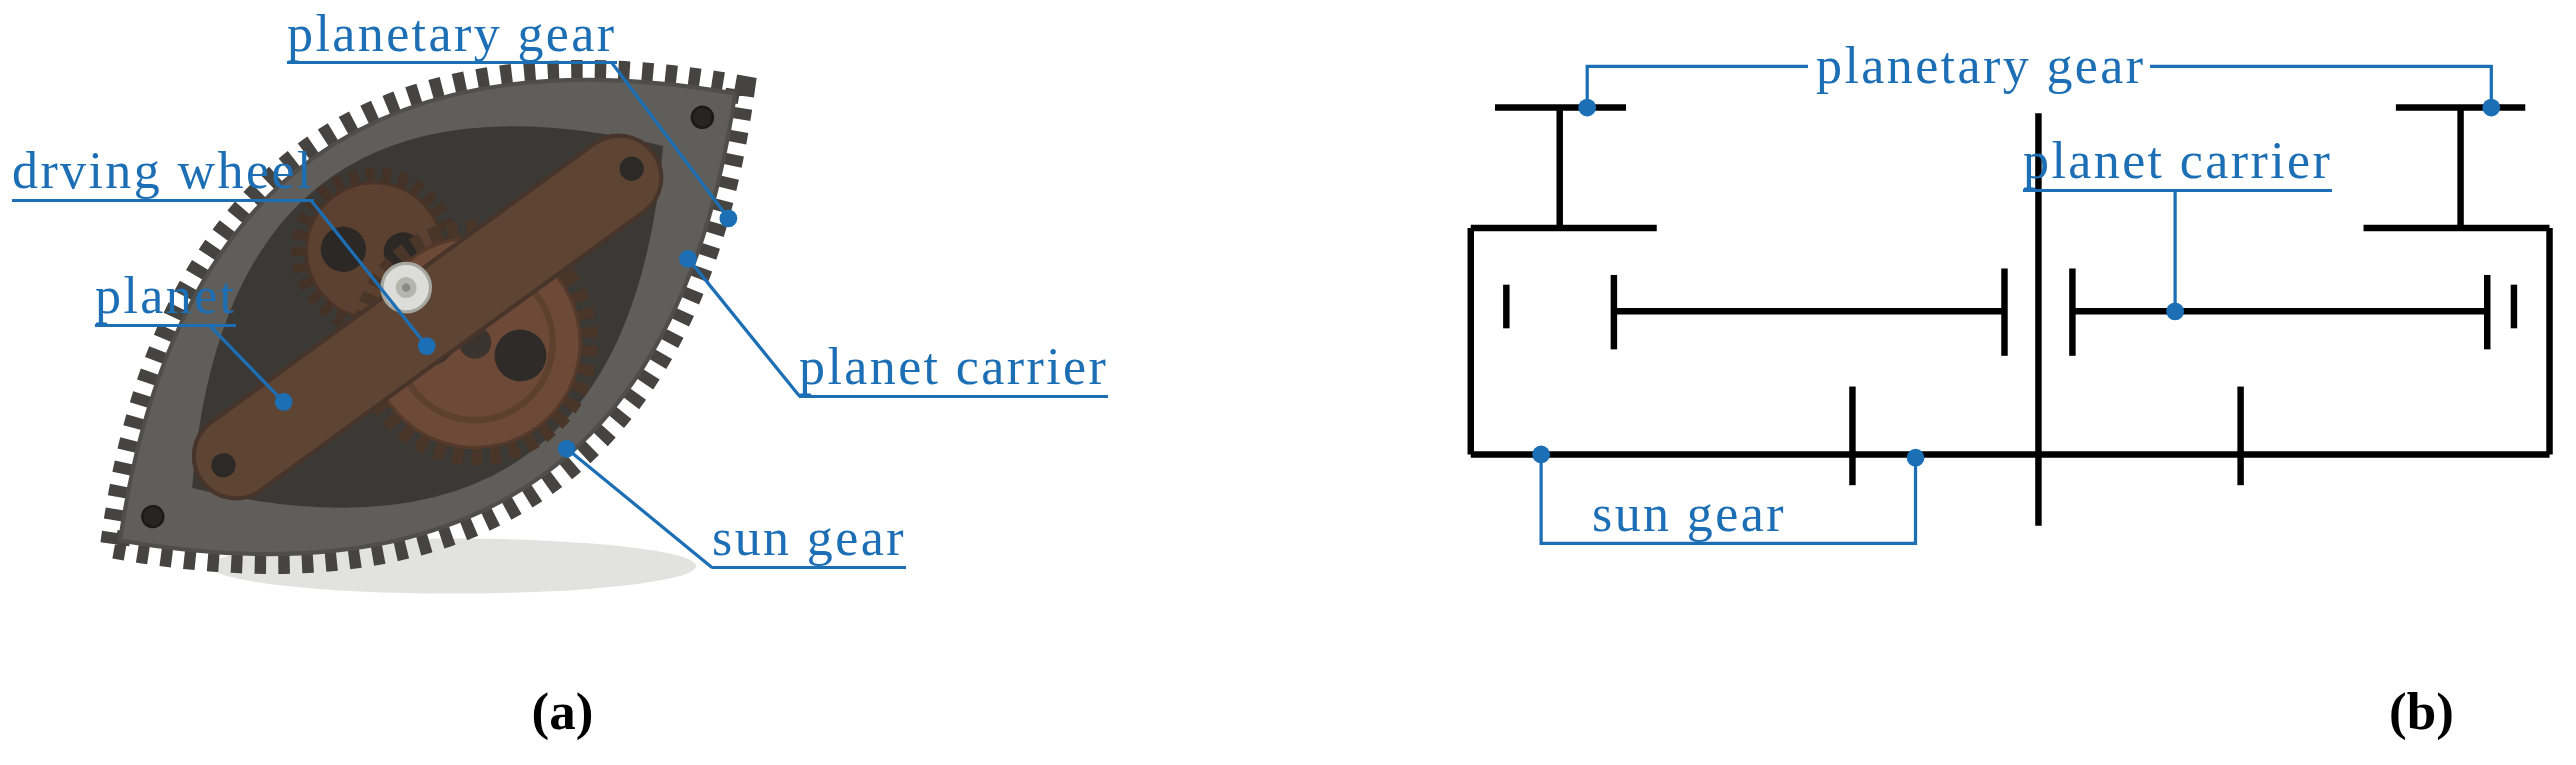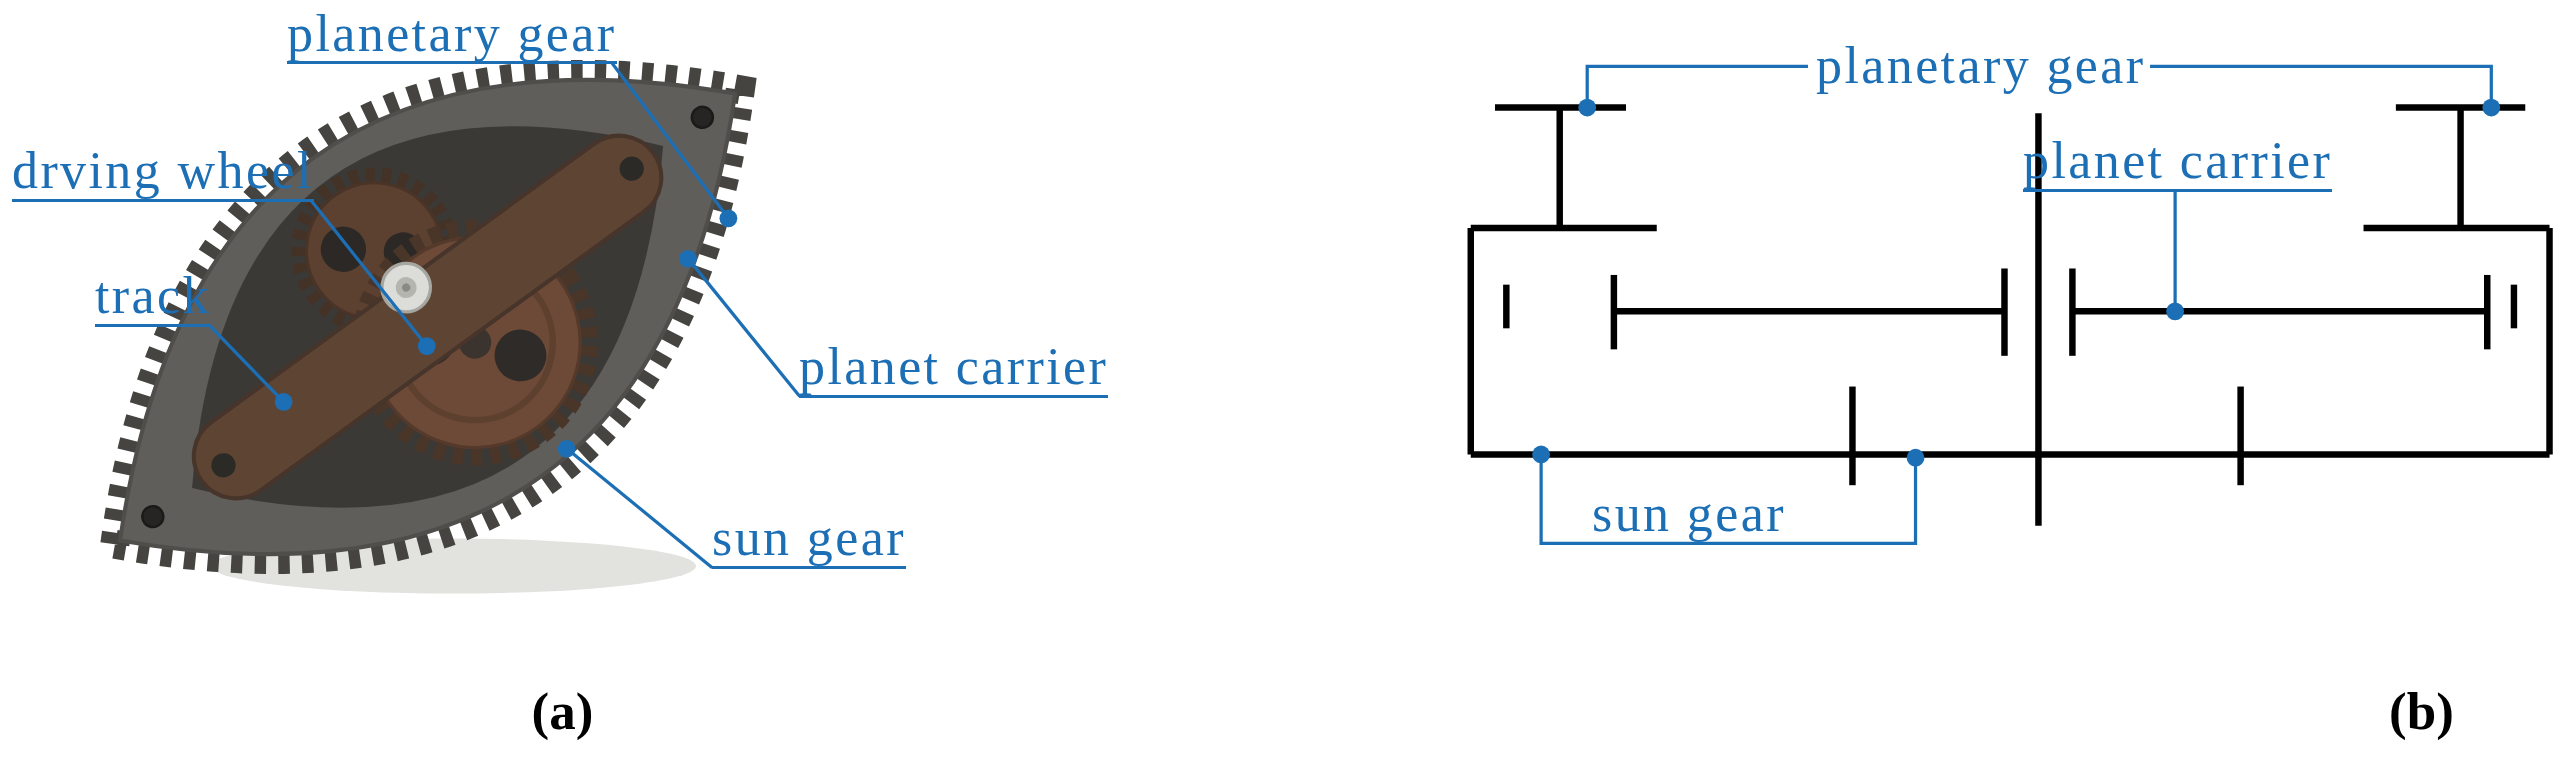--- a/index.html
+++ b/index.html
@@ -113,21 +113,21 @@
       <circle cx="1905" cy="562" r="11"></circle>
       <circle cx="2368" cy="566" r="11"></circle>
     </g>
   </g>
 </svg>
 
 <div class="label underlined" style="left:287px; top:6.5px;">planetary gear</div>
 
 <div class="label underlined" style="left:12px; top:144px;">drving wheel</div>
 
-<div class="label underlined" style="left:95px; top:269px;">track</div>
+<div class="label underlined" style="left:95px; top:269px;">planet</div>
 
 <div class="label underlined" style="left:799px; top:340px;">planet carrier</div>
 
 <div class="label underlined" style="left:712px; top:511px;">sun gear</div>
 
 <div class="caption" style="left:498px; top:681px;">(a)</div>
 
 <div class="label" style="left:1816px; top:39px;">planetary gear</div>
 
 <div class="label underlined" style="left:2023px; top:134px;">planet carrier</div>

